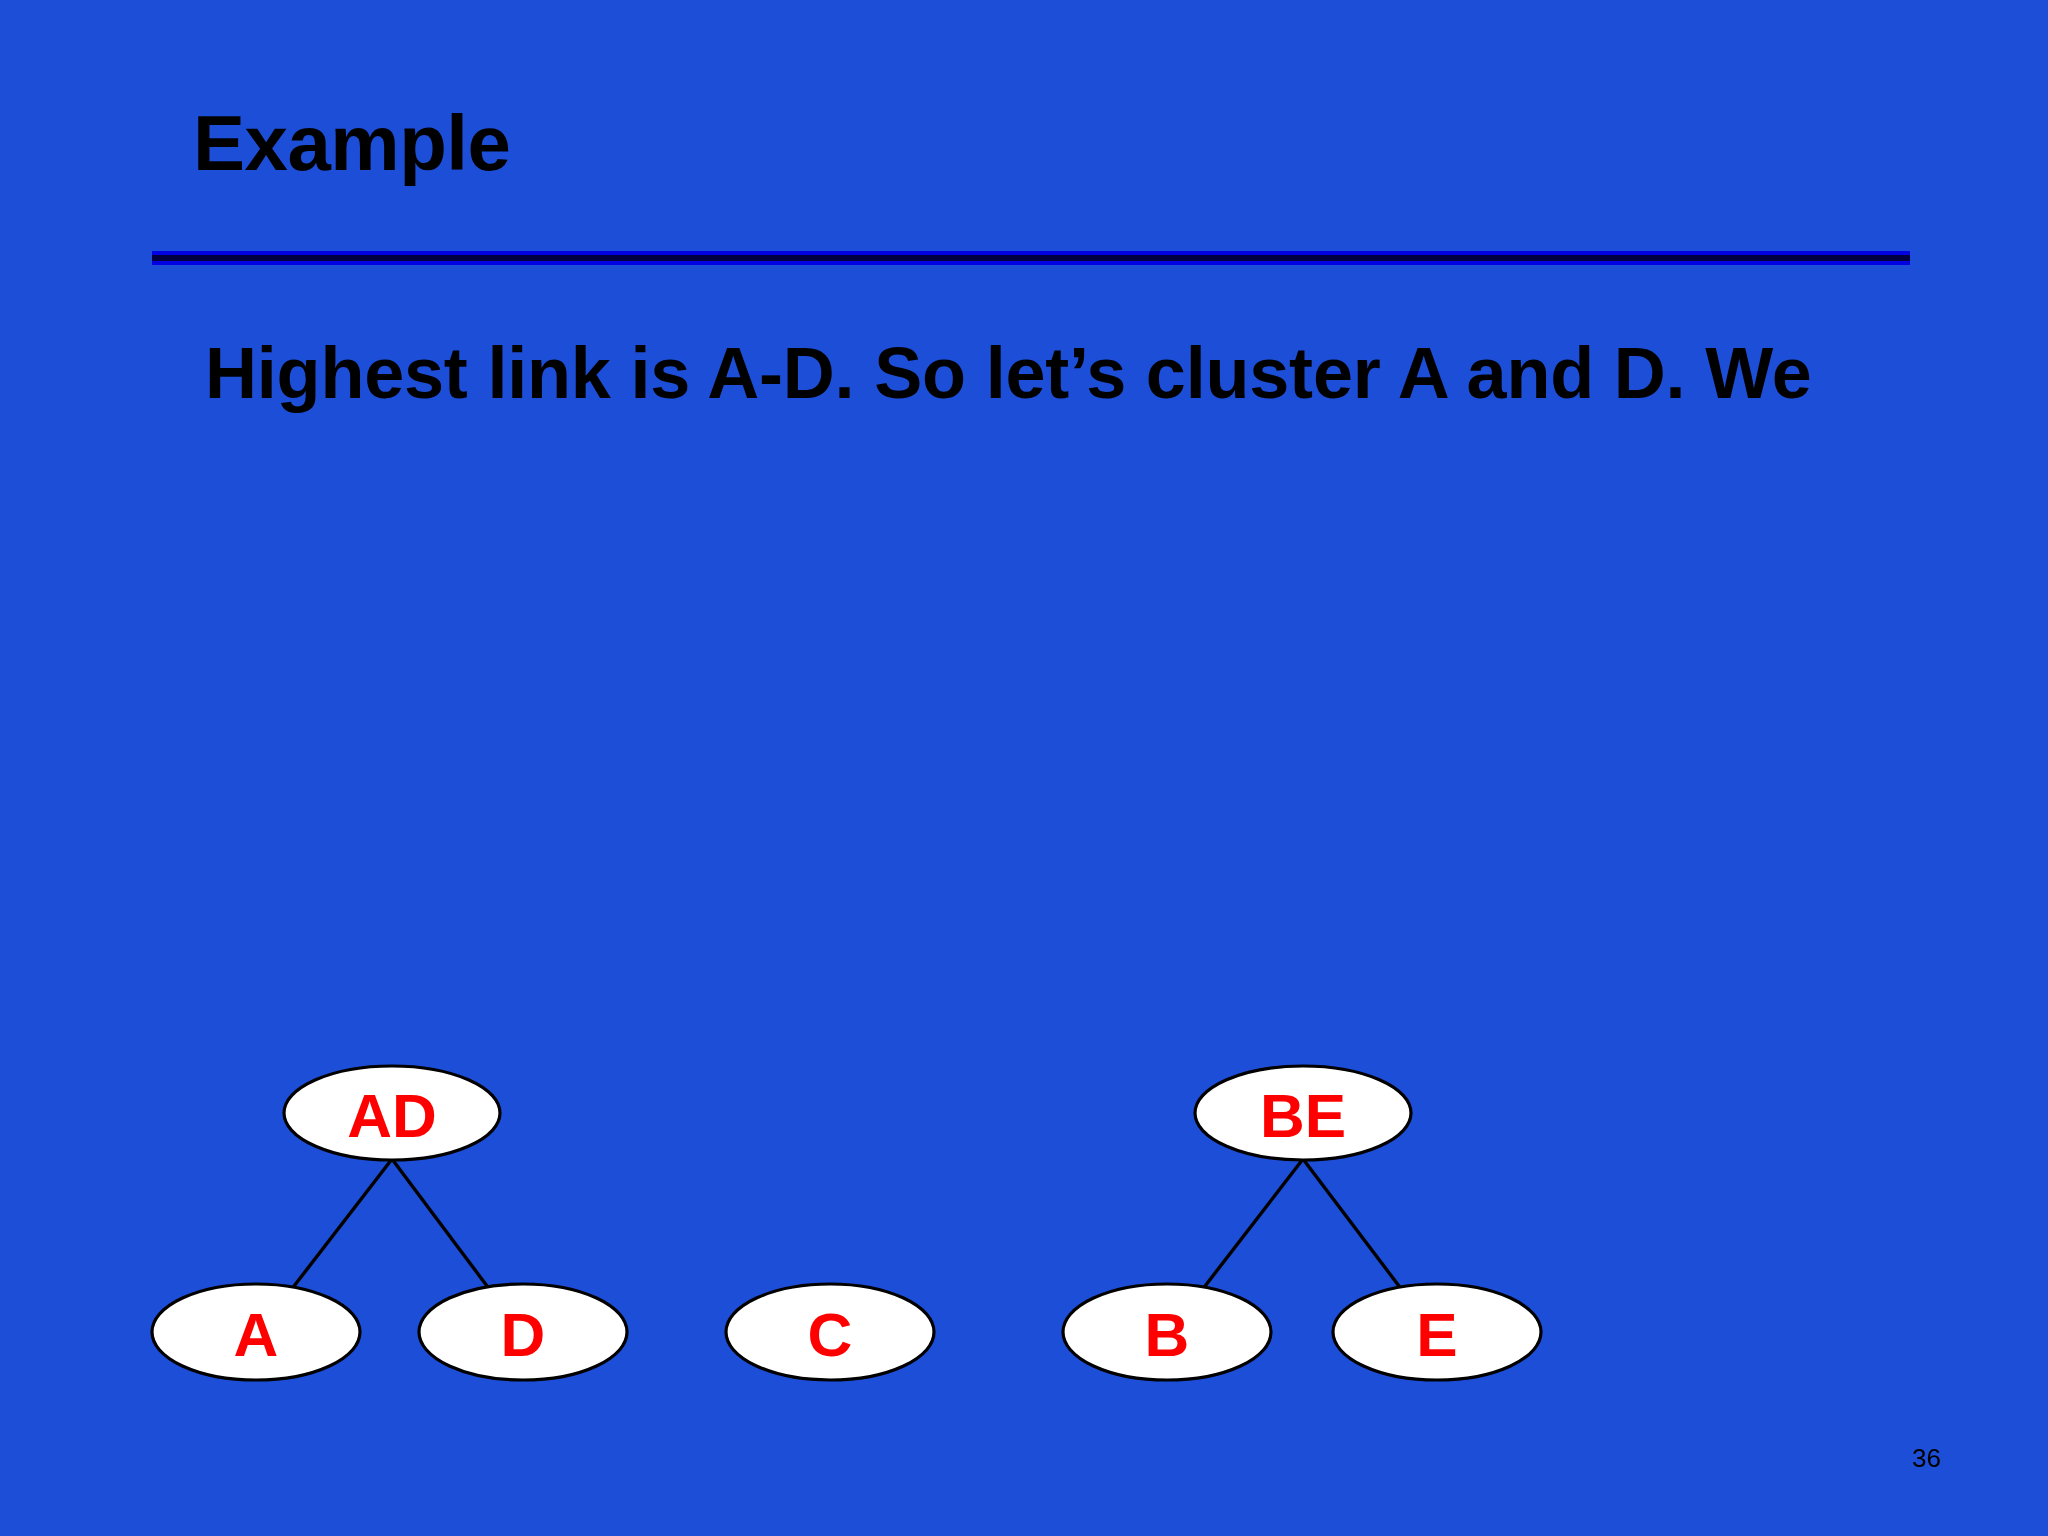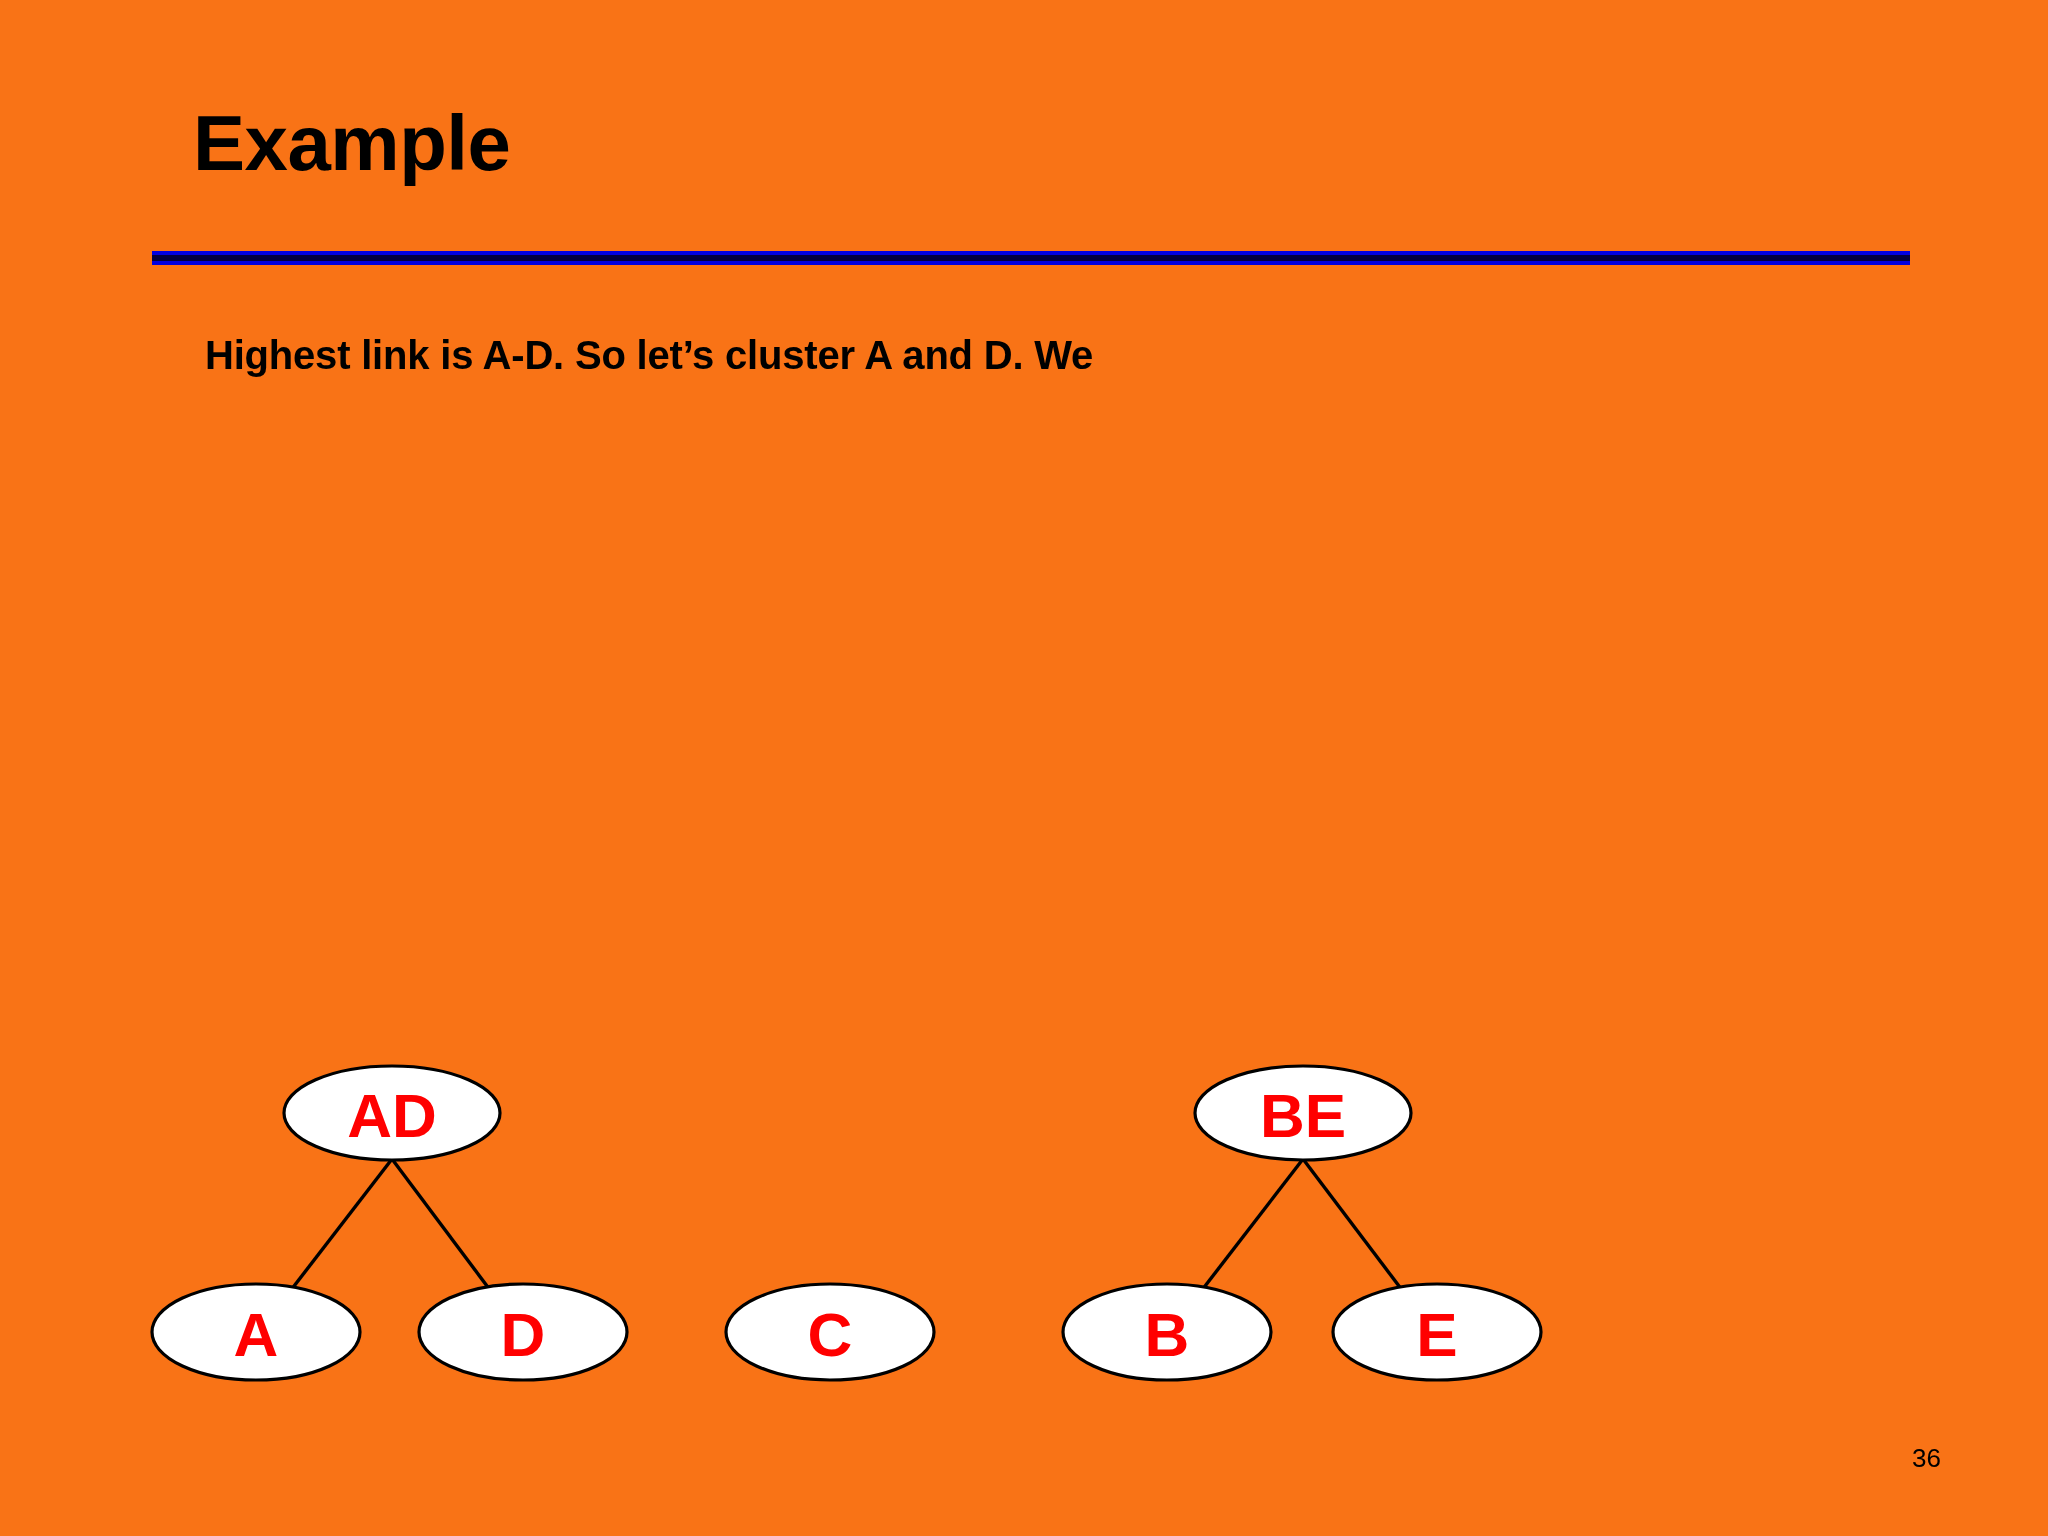--- a/index.html
+++ b/index.html
@@ -4,21 +4,21 @@
 <style>
   html, body {
     margin: 0;
     padding: 0;
     background: #ffffff;
   }
   #slide {
     position: relative;
     width: 2048px;
     height: 1536px;
-    background: #f97316;
+    background: #1d4ed8;
     overflow: hidden;
     font-family: "Liberation Sans", sans-serif;
   }
 
   
   #slide-title {
     position: absolute;
     left: 193px;
     top: 104px;
     font-size: 78px;
@@ -47,21 +47,21 @@
     height: 6px;
     background: #000040;
   }
 
   
   #body-text {
     position: absolute;
     left: 205px;
     top: 332px;
     width: 1640px;
-    font-size: 40px;
+    font-size: 72px;
     font-weight: bold;
     color: #000000;
     line-height: 1.16;
     letter-spacing: -0.2px;
   }
 
   
   #diagram {
     position: absolute;
     left: 0;

